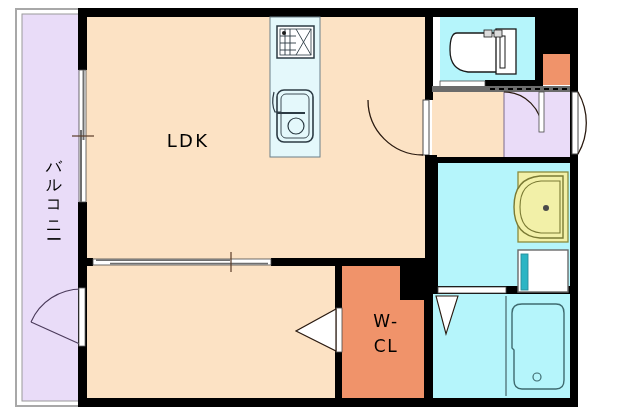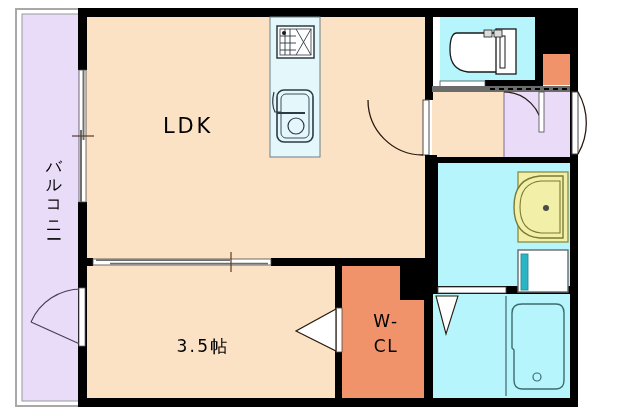--- a/index.html
+++ b/index.html
@@ -23,21 +23,21 @@
   .lbl {
     position: absolute;
     color: #000000;
     font-family: "DejaVu Sans", "Liberation Sans", sans-serif;
     letter-spacing: 0.13em;
     white-space: pre;
     line-height: 1.12;
     text-align: center;
     pointer-events: none;
   }
-  .lbl-room-name { font-size: 21px; }
+  .lbl-room-name { font-size: 18px; margin-top: 16px; }
   .lbl-room-area { font-size: 17px; }
   .lbl-vertical {
     writing-mode: vertical-rl;
     text-orientation: upright;
     letter-spacing: 0.16em;
     font-size: 16px;
   }
   .lbl-wcl { font-size: 17px; letter-spacing: 0.10em; }
 </style>
 </head>
@@ -200,20 +200,19 @@
     <path d="M 82 289 A 55 55 0 0 0 31 322" fill="none" stroke="#4a3a5a" stroke-width="1.1"></path>
     <line x1="31" y1="322" x2="82" y2="345" stroke="#4a3a5a" stroke-width="1.1"></line>
     <rect x="79" y="288" width="6" height="58" fill="#ffffff" stroke="#6a6a6a" stroke-width="0.8"></rect>
 
     <rect x="425" y="155" width="12" height="10" fill="#000000"></rect>
 
   </svg>
 
   <div class="lbl lbl-room-name" style="left:138px; top:115px; width:100px;">LDK</div>
 
-  <div class="lbl lbl-room-area" style="left:150px; top:337px; width:106px;">3.5帖</div>
 
   <div class="lbl lbl-wcl" style="left:356px; top:312px; width:60px;">W-</div>
   <div class="lbl lbl-wcl" style="left:356px; top:337px; width:60px;">CL</div>
 
   <div class="lbl lbl-vertical" style="left:45px; top:148px;">バルコニー</div>
 
 </div>
 
 </body></html>

